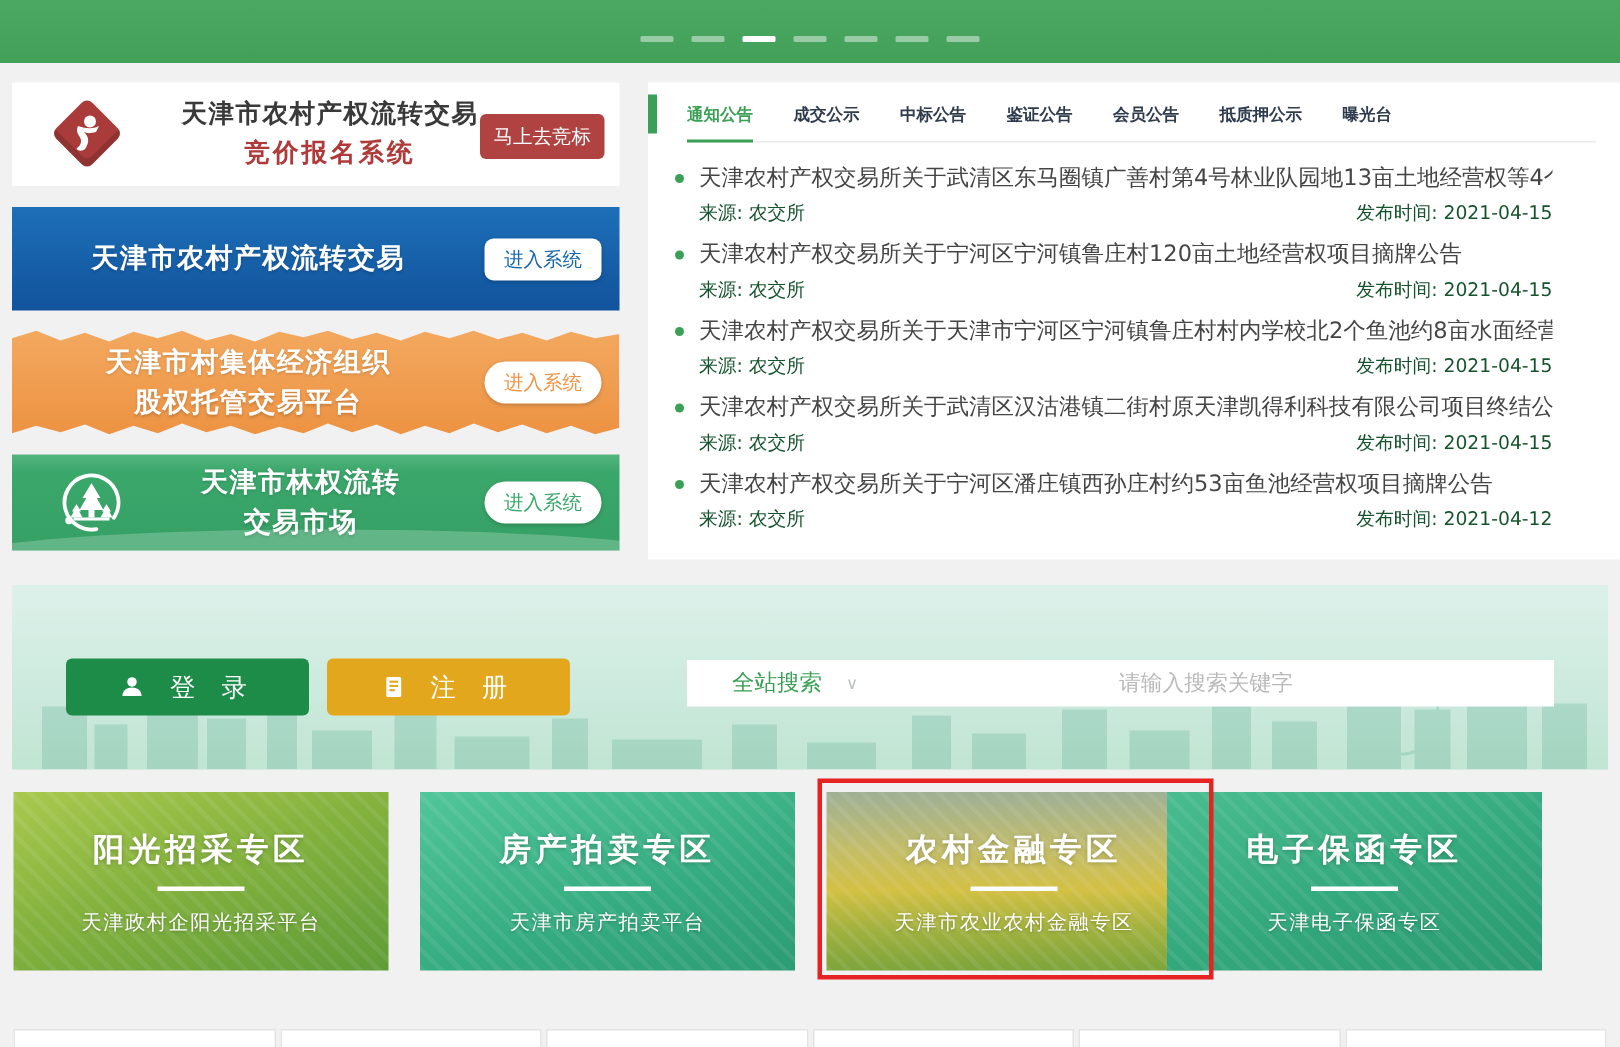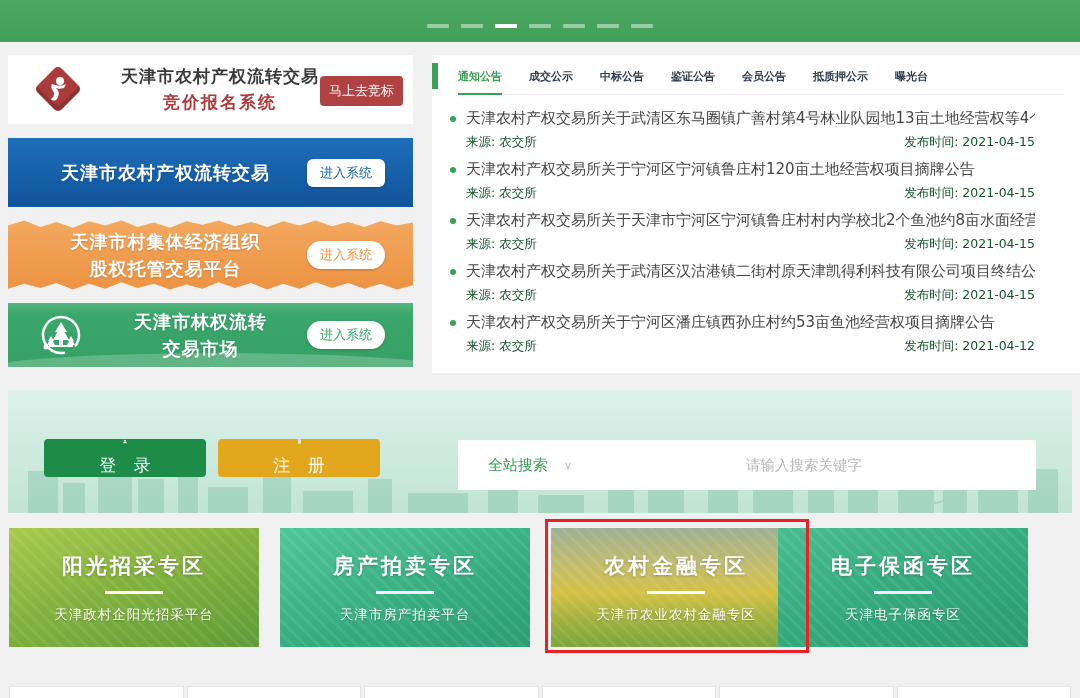--- a/index.html
+++ b/index.html
@@ -26,21 +26,21 @@
   .diamond { position:absolute; left:5px; top:5px; width:34px; height:34px; background:#a93b3b; border-radius:5px; transform:rotate(45deg); box-shadow:inset -4px -4px 0 rgba(0,0,0,.15); }
   .brand-logo svg { position:absolute; left:9px; top:8px; }
   .brand-titles { position:absolute; left:92px; top:8px; width:240px; text-align:center; line-height:1.55; }
   .brand-t1 { font-size:17px; font-weight:bold; color:#3a3a3a; letter-spacing:1px; }
   .brand-t2 { font-size:17px; font-weight:bold; color:#b03a3a; letter-spacing:2px; }
   .brand-cta { position:absolute; right:10px; top:21px; background:#b04242; color:#fff; font-size:13px; padding:6px 9px; border-radius:4px; cursor:pointer; border:none; font-family:inherit; }
 
   .sys-banner { height:69px; color:#fff; }
   .sys-banner .lines { position:absolute; left:0; top:0; right:90px; height:100%; display:flex; flex-direction:column; justify-content:center; text-align:center; line-height:1.5; }
   .sys-t { font-size:18px; font-weight:bold; letter-spacing:1px; text-shadow:0 1px 2px rgba(0,0,0,.18); }
-  .enter-btn { position:absolute; right:28px; top:50%; transform:translateY(-50%); background:#fff; font-size:13px; padding:5px 13px; border-radius:14px; cursor:pointer; border:none; font-family:inherit; box-shadow:0 1px 3px rgba(0,0,0,.2); }
+  .enter-btn { position:absolute; right:12px; top:50%; transform:translateY(-50%); background:#fff; font-size:13px; padding:5px 13px; border-radius:14px; cursor:pointer; border:none; font-family:inherit; box-shadow:0 1px 3px rgba(0,0,0,.2); }
   .banner-blue { top:138px; background:linear-gradient(180deg,#1d6fb8 0%,#11539c 100%); }
   .banner-blue .enter-btn { color:#1566ad; border-radius:6px; }
   .banner-orange { top:219px; height:72px; background:linear-gradient(180deg,#f3a95f 0%,#ed9242 100%);
     clip-path:polygon(0% 9%,4% 2%,8% 11%,12% 4%,16% 12%,20% 3%,24% 9%,28% 2%,32% 11%,36% 5%,40% 12%,44% 3%,48% 8%,52% 2%,56% 10%,60% 4%,64% 11%,68% 3%,72% 9%,76% 2%,80% 10%,84% 4%,88% 11%,92% 3%,96% 9%,100% 5%,100% 92%,96% 98%,92% 90%,88% 97%,84% 89%,80% 96%,76% 88%,72% 97%,68% 90%,64% 98%,60% 89%,56% 96%,52% 88%,48% 97%,44% 91%,40% 98%,36% 90%,32% 96%,28% 88%,24% 97%,20% 90%,16% 98%,12% 89%,8% 96%,4% 90%,0% 97%); }
   .banner-orange .enter-btn { color:#ef9443; }
   .banner-green { top:303px; height:64px; background:linear-gradient(180deg,#55b57e 0%,#3aa76b 18%,#36a065 100%); overflow:hidden; }
   .banner-green::after { content:""; position:absolute; left:-40px; bottom:-26px; width:500px; height:40px; background:rgba(255,255,255,.22); border-radius:50% 50% 0 0; }
   .banner-green .enter-btn { color:#3aa76b; }
   .banner-green .lines { left:70px; }
   .tree-badge { position:absolute; left:30px; top:9px; }
@@ -56,25 +56,25 @@
   .news-title-row { display:flex; align-items:center; cursor:pointer; }
   .bullet { width:6px; height:6px; border-radius:50%; background:#3aa055; margin:0 10px 0 2px; flex:0 0 auto; }
   .news-title { font-size:15px; color:#454545; white-space:nowrap; overflow:hidden; }
   .news-meta { display:flex; justify-content:space-between; padding-left:18px; margin-top:6px; font-size:12.5px; color:#14532d; }
 
   
   .hero { position:absolute; left:8px; top:390px; width:1064px; height:123px;
     background:linear-gradient(180deg,#ddf1ea 0%,#cdeade 55%,#c0e5d2 100%); overflow:hidden; }
   .hero svg.skyline { position:absolute; left:0; bottom:0; }
   .hero-btn { position:absolute; top:49px; height:38px; width:162px; border:none; border-radius:4px;
-    display:flex; align-items:center; gap:10px; color:#fff; font-size:17px;
-    letter-spacing:6px; text-indent:6px; cursor:pointer; font-family:inherit;flex-direction:column; }
+    display:flex; align-items:center; justify-content:center; gap:10px; color:#fff; font-size:17px;
+    letter-spacing:6px; text-indent:6px; cursor:pointer; font-family:inherit; }
   .login-btn { left:36px; background:#1d8c49; }
   .register-btn { left:210px; background:#e3a71e; }
-  .searchbar { position:absolute; left:450px; top:50px; width:578px; height:50px; display:flex; }
+  .searchbar { position:absolute; left:450px; top:50px; width:578px; height:31px; display:flex; }
   .search-white { flex:1; background:#fff; display:flex; align-items:center; }
   .scope { margin-left:30px; font-size:15px; color:#3aa055; cursor:pointer; display:flex; align-items:center; gap:16px; }
   .chev { color:#b9c4bd; font-size:11px; }
   .search-input { flex:1; border:none; outline:none; background:transparent; text-align:center; font-size:14.5px; color:#555; font-family:inherit; }
   .search-input::placeholder { color:#b9b9b9; }
   .search-go { width:114px; border:none; background:#3ba350; color:#fff; font-size:16px; letter-spacing:3px; cursor:pointer; font-family:inherit; }
 
   
   .zone { position:absolute; top:528px; width:250px; height:119px; cursor:pointer; display:flex; flex-direction:column; align-items:center; justify-content:center; color:#fff;
     background-blend-mode:normal; }

